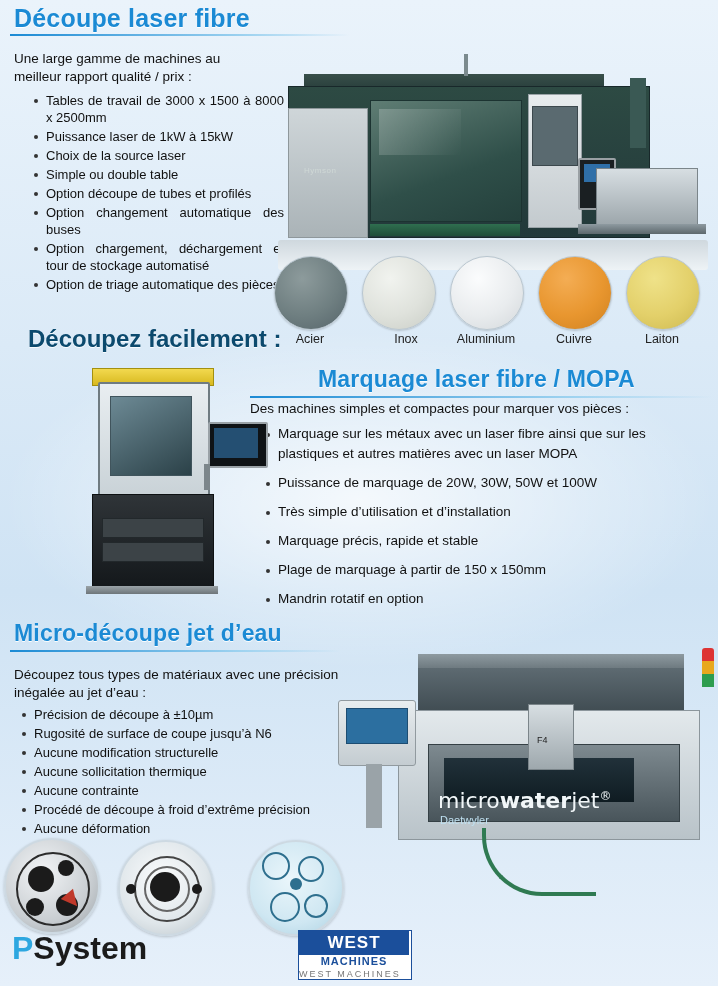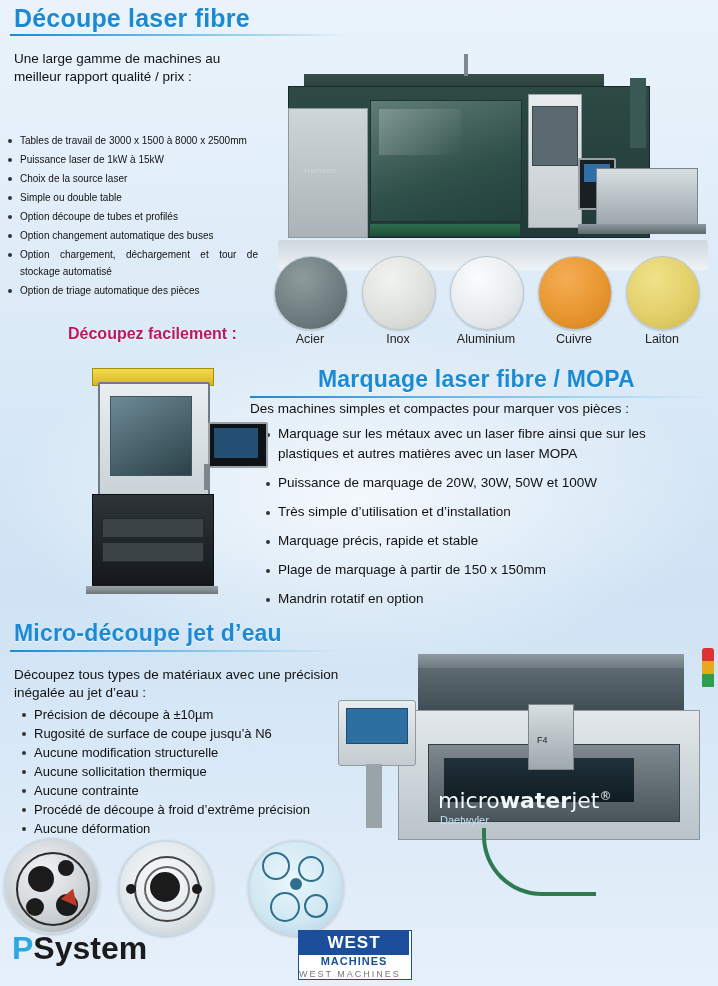--- a/index.html
+++ b/index.html
@@ -24,38 +24,37 @@
   .title-rule{height:2px;background:linear-gradient(90deg,#1b8ad4,#9fd3f0 70%,rgba(159,211,240,0));}
 
   #t1{position:absolute;left:14px;top:4px;font-size:25px;}
   #rule1{position:absolute;left:10px;top:34px;width:340px;}
   #t2{position:absolute;left:318px;top:366px;font-size:23px;width:390px;}
   #rule2{position:absolute;left:250px;top:396px;width:462px;}
   #t3{position:absolute;left:14px;top:620px;font-size:23px;}
   #rule3{position:absolute;left:10px;top:650px;width:330px;}
 
   .subtitle-dark{
-    position:absolute;font-weight:bold;color:#be185d;font-size:16px;
+    position:absolute;font-weight:bold;color:#0c4a6e;font-size:24px;
     text-shadow:0 1px 0 rgba(255,255,255,.8);
-    margin-left:40px;
   }
   #sub-facile{left:28px;top:325px;}
 
   
   .intro{position:absolute;font-size:13.5px;line-height:18px;color:#111;}
   #intro1{left:14px;top:50px;width:256px;}
   #intro2{left:250px;top:400px;width:452px;font-size:13.5px;}
   #intro3{left:14px;top:666px;width:330px;}
 
   
   ul.bl{list-style:none;margin:0;padding:0;position:absolute;}
   ul.bl li{position:relative;padding-left:16px;margin-bottom:2px;}
   ul.bl li:before{content:"";position:absolute;left:4px;top:7px;width:4px;height:4px;
     background:#333;border-radius:50%;}
-  #list1{left:4px;top:92px;width:254px;font-size:10px;line-height:17px;text-align:justify;margin-top:40px;}
+  #list1{left:30px;top:92px;width:254px;font-size:13px;line-height:17px;text-align:justify;}
   #list2{left:258px;top:424px;width:444px;font-size:13.5px;line-height:20px;}
   #list2 li{margin-bottom:9px;padding-left:20px;}
   #list2 li:before{left:8px;top:9px;width:4px;height:4px;}
   #list3{left:18px;top:706px;width:340px;font-size:13px;line-height:17px;}
 
   
   .mach1{position:absolute;left:278px;top:48px;width:430px;height:230px;}
   .m1-floor{position:absolute;left:0;bottom:8px;width:430px;height:30px;
     background:linear-gradient(180deg,#cfd8de,#eef3f6);border-radius:3px;}
   .m1-body{position:absolute;left:10px;top:38px;width:360px;height:150px;
@@ -204,21 +203,21 @@
     <div class="m1-logo">Hymson</div>
   </div>
 
   <div class="subtitle-dark" id="sub-facile">Découpez facilement :</div>
 
   <div class="mats">
     <div class="mat" style="left:6px;top:0;background:radial-gradient(circle at 38% 30%,#8d9b9c,#6f7f81 55%,#55646a);"></div>
     <div class="mat-label" style="left:-4px;">Acier</div>
 
     <div class="mat" style="left:94px;top:0;background:radial-gradient(circle at 38% 30%,#f1f3ef,#dfe2dc 55%,#c9cdc6);"></div>
-    <div class="mat-label" style="left:84px;text-align:center;">Inox</div>
+    <div class="mat-label" style="left:92px;text-align:center;">Inox</div>
 
     <div class="mat" style="left:182px;top:0;background:radial-gradient(circle at 38% 30%,#fbfcfd,#e9ecee 55%,#d3d8db);"></div>
     <div class="mat-label" style="left:172px;">Aluminium</div>
 
     <div class="mat" style="left:270px;top:0;background:radial-gradient(circle at 38% 30%,#f4ad54,#e8962f 55%,#d0811f);"></div>
     <div class="mat-label" style="left:260px;">Cuivre</div>
 
     <div class="mat" style="left:358px;top:0;background:radial-gradient(circle at 38% 30%,#efe289,#e3d06a 55%,#cdb94f);"></div>
     <div class="mat-label" style="left:348px;">Laiton</div>
   </div>

